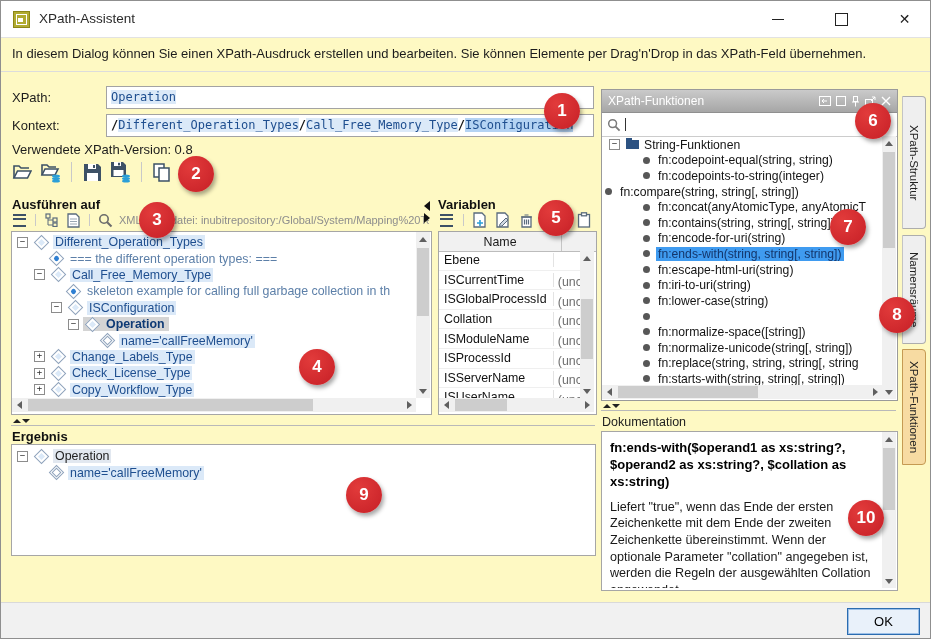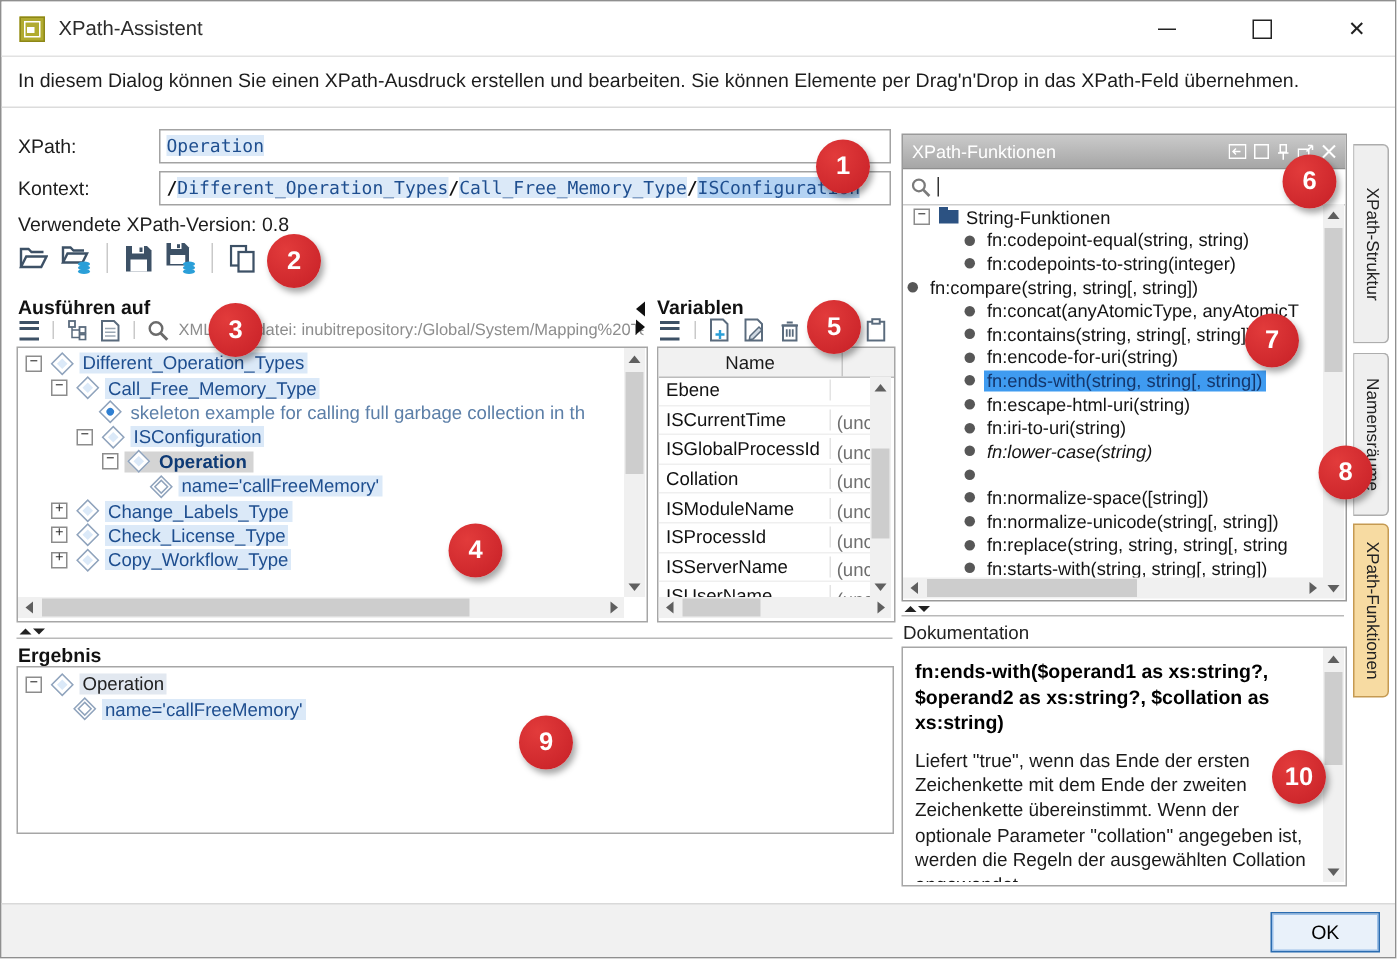--- a/index.html
+++ b/index.html
@@ -1,16 +1,16 @@
 <!DOCTYPE html>
 <html><head>
 <meta charset="utf-8">
 <style>
   html,body{margin:0;padding:0;background:#e8e8e8;}
-  #win{position:relative;width:929px;height:637px;border:1px solid #8f8f8f;background:#ffffff;
+  #win{position:relative;width:929px;height:637px;border:1px solid #8f8f8f;background:#fef9c3;
        font-family:"Liberation Sans",sans-serif;color:#1a1a1a;overflow:hidden;}
   .abs{position:absolute;}
   
   .titlebar{left:0;top:0;width:929px;height:36px;background:#fff;border-bottom:1px solid #e2e2e2;}
   .app-icon{left:12px;top:10px;width:15px;height:15px;background:#b1ab30;border:1px solid #8d8717;}
   .app-icon i{position:absolute;left:2px;top:2px;right:2px;bottom:2px;border:1px solid #fff;display:block;}
   .app-icon b{position:absolute;left:4px;top:6px;width:5px;height:4px;background:#fff;display:block;}
   .win-title{left:38px;top:0;height:36px;line-height:36px;font-size:13.5px;color:#2b2b2b;}
   .winbtn{top:0;width:50px;height:36px;display:flex;align-items:center;justify-content:center;cursor:default;}
   .g-min{width:12px;height:0;border-top:1px solid #222;}
@@ -222,20 +222,26 @@
     <span class="srctext" style="flex:1;">XML-Quelldatei: inubitrepository:/Global/System/Mapping%20Templates/1</span>
   </div>
 
   <div class="abs panel" style="left:10px;top:230px;width:419px;height:182px;">
     <div id="exec-tree" style="position:absolute;left:1px;top:2px;width:402px;height:164px;overflow:hidden;">
         <div class="trow" style="padding-left: 4px;">
           <span class="exp">−</span>
           <span class="rb">
             <span class="dmd"></span>
             <span class="el-lbl hl">Different_Operation_Types</span>
+          </span>
+        </div>
+        <div class="trow" style="padding-left: 34px;">
+          <span class="rb">
+            <span class="dmd cmt"></span>
+            <span class="cm-lbl">=== the different operation types: ===</span>
           </span>
         </div>
         <div class="trow" style="padding-left: 21px;">
           <span class="exp">−</span>
           <span class="rb">
             <span class="dmd"></span>
             <span class="el-lbl hl">Call_Free_Memory_Type</span>
           </span>
         </div>
         <div class="trow" style="padding-left: 51px;">
@@ -497,21 +503,21 @@
           <span class="flbl">fn:ends-with(string, string[, string])</span>
         </div>
         <div class="frow" style="padding-left: 38px;">
           <span class="blt"></span>
           <span class="flbl">fn:escape-html-uri(string)</span>
         </div>
         <div class="frow" style="padding-left: 38px; text-align: right;">
           <span class="blt"></span>
           <span class="flbl">fn:iri-to-uri(string)</span>
         </div>
-        <div class="frow" style="padding-left: 38px; font-style: italic;">
+        <div class="frow" style="padding-left: 38px;">
           <span class="blt"></span>
           <span class="flbl">fn:lower-case(string)</span>
         </div>
         <div class="frow" style="padding-left: 38px;">
           <span class="blt"></span>
         </div>
         <div class="frow" style="padding-left: 38px;">
           <span class="blt"></span>
           <span class="flbl">fn:normalize-space([string])</span>
         </div>

